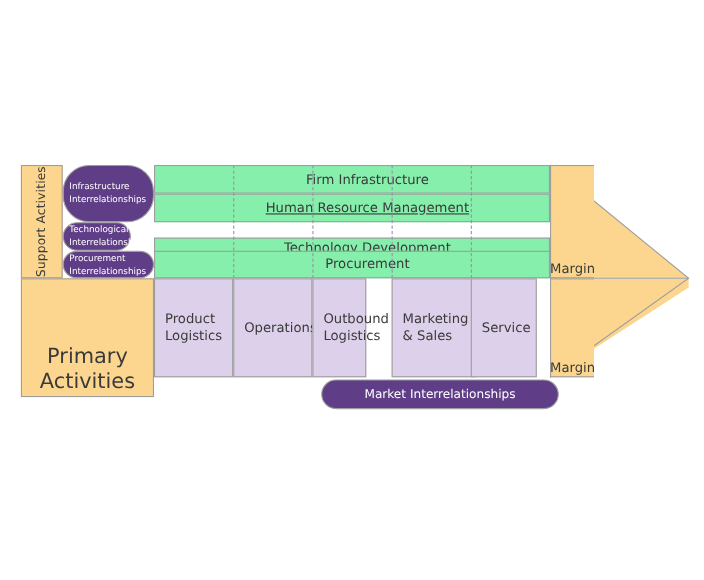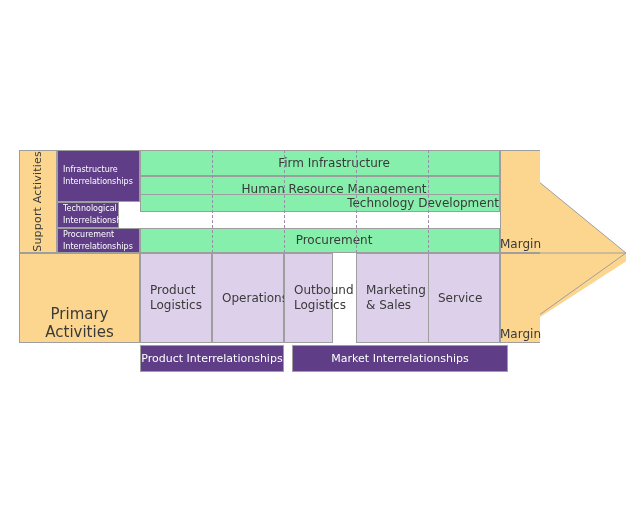--- a/index.html
+++ b/index.html
@@ -19,38 +19,38 @@
     display:flex;
     align-items:center;
     justify-content:center;
     text-align:center;
     color:#3a3a3a;
     line-height:1.25;
   }
 
   
   .tan     {background:#fcd68f;align-items:flex-end;}
-  .purple  {background:#5f3d87;color:#ffffff;}
+  .purple  {background:#5f3d87;color:#ffffff;border-radius:24px;}
   .support {background:#86efac;padding-left:28px;}
   .primary {background:#ddd0ea;}
 
   
   #support-activities-label{
     left:19px;top:150px;width:38px;height:103px;
     font-size:11px;
   }
   #support-activities-label .vtext{
     writing-mode:vertical-rl;
     transform:rotate(180deg);
     white-space:nowrap;
     letter-spacing:.2px;
   }
   #primary-activities-label{
-    left:19px;top:253px;width:121px;height:90px;
-    font-size:15px;
+    left:19px;top:253px;width:121px;height:108px;
+    font-size:19px;
   }
 
   
   .interrel{
     font-size:8px;
     justify-content:flex-start;
     align-items:center;
     text-align:left;
     padding-left:5px;
     line-height:1.45;
@@ -59,21 +59,21 @@
   #technological-interrelationships {left:57px;top:202px;width:62px;height:26px;}
   #procurement-interrelationships   {left:57px;top:228px;width:83px;height:25px;}
 
   
   .support-row{
     left:140px;width:360px;
     font-size:12px;
   }
   #row-firm-infrastructure{top:150px;height:26px;}
   #row-human-resource     {top:176px;height:26px;text-decoration:underline;}
-  #row-technology-dev     {top:194px;height:18px;justify-content:flex-end;}
+  #row-technology-dev     {top:216px;height:18px;}
   #row-procurement        {top:228px;height:25px;}
 
   
   .dashsep{
     position:absolute;
     top:150px;height:103px;
     width:0;
     border-left:1px dashed #9a8fa8;
     pointer-events:none;
   }
@@ -83,21 +83,21 @@
     top:253px;height:90px;
     font-size:12px;
     justify-content:flex-start;
     padding-left:9px;
     text-align:left;
   }
   #col-inbound-logistics {left:140px;width:72px;}
   #col-operations        {left:212px;width:72px;}
   #col-outbound-logistics{left:284px;width:49px;}
   #col-marketing-sales   {left:356px;width:76px;}
-  #col-service           {left:428px;width:72px;align-items:center;}
+  #col-service           {left:428px;width:60px;align-items:center;}
 
   
   .margin-cell{
     left:500px;width:40px;
     font-size:12px;
     border-right:none;
   }
   #margin-support{top:150px;height:103px;}
   #margin-primary{top:253px;height:90px;}
 
@@ -220,20 +220,17 @@
     <line x1="500" y1="253" x2="626" y2="253" stroke="#9e9e9e" stroke-width="1"></line>
   </svg>
 
   <div class="cell tan margin-cell" id="margin-support">
     <span>Margin</span>
   </div>
   <div class="cell tan margin-cell" id="margin-primary">
     <span>Margin</span>
   </div>
 
-  <div class="cell purple bottom-bar" id="product-interrelationships">
-    <span>Product Interrelationships</span>
-  </div>
   <div class="cell purple bottom-bar" id="market-interrelationships">
     <span>Market Interrelationships</span>
   </div>
 
 </div>
 
 </body></html>

